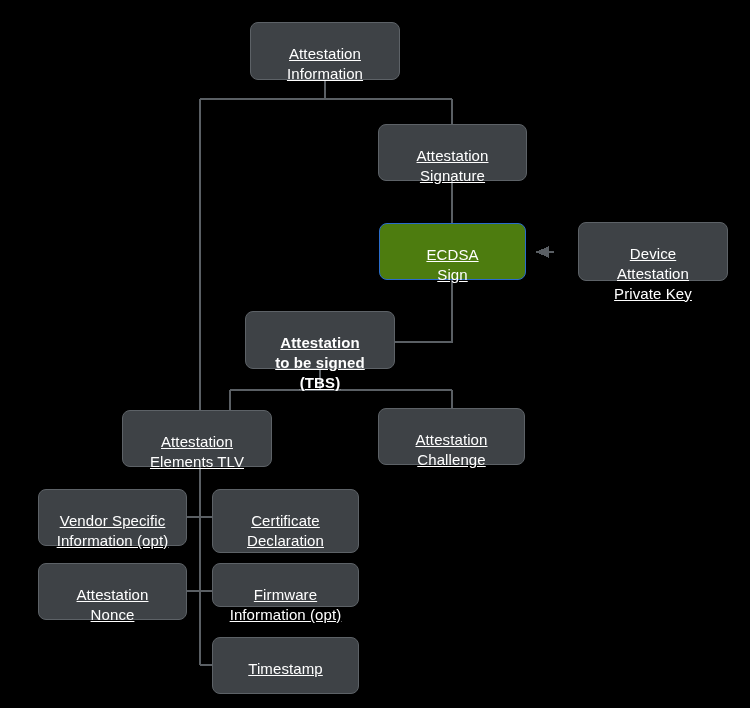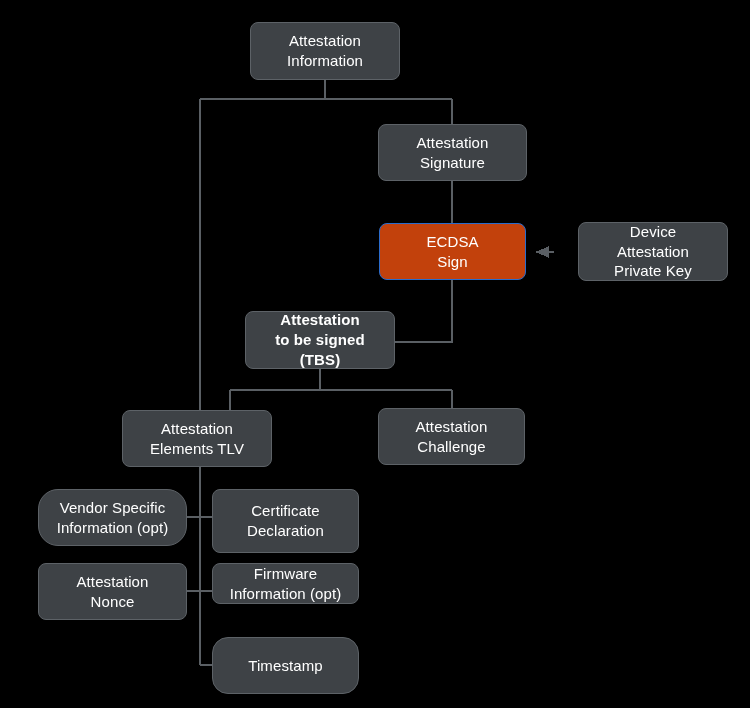--- a/index.html
+++ b/index.html
@@ -28,32 +28,32 @@
     pointer-events: none;
   }
   .node {
     position: absolute;
     box-sizing: border-box;
     border-radius: 8px;
     background: #3e4246;
     border: 1px solid #5d6267;
     color: #ffffff;
     display: flex;
-    align-items: center;
     justify-content: center;
     text-align: center;
     font-size: 15px;
     line-height: 1.33;
     font-weight: 400;
     letter-spacing: 0.1px;
-    padding: 4px 8px;
+    padding: 21px 8px;
     white-space: pre-line;
+    text-decoration: underline;
   }
   .node.accent {
-    background: #c2410c;
+    background: #4d7c0f;
     border-color: #2a6ccc;
   }
   .node-label {
     display: block;
     white-space: pre-line;
   }
 </style>
 </head>
 <body>
 
@@ -120,37 +120,37 @@
   <div class="node" style="left:122px; top:410px; width:150px; height:57px;">
     <span class="node-label">Attestation
 Elements TLV</span>
   </div>
 
   <div class="node" style="left:378px; top:408px; width:147px; height:57px;">
     <span class="node-label">Attestation
 Challenge</span>
   </div>
 
-  <div class="node" style="left:38px; top:489px; width:149px; height:57px;border-radius:20px;">
+  <div class="node" style="left:38px; top:489px; width:149px; height:57px;">
     <span class="node-label">Vendor Specific
 Information (opt)</span>
   </div>
 
   <div class="node" style="left:212px; top:489px; width:147px; height:64px;">
     <span class="node-label">Certificate
 Declaration</span>
   </div>
 
   <div class="node" style="left:38px; top:563px; width:149px; height:57px;">
     <span class="node-label">Attestation
 Nonce</span>
   </div>
 
   <div class="node" style="left:212px; top:563px; width:147px; height:41px;">
     <span class="node-label">Firmware
 Information (opt)</span>
   </div>
 
-  <div class="node" style="left:212px; top:637px; width:147px; height:57px;border-radius:16px;">
+  <div class="node" style="left:212px; top:637px; width:147px; height:57px;">
     <span class="node-label">Timestamp</span>
   </div>
 
 </div>
 
 </body></html>

